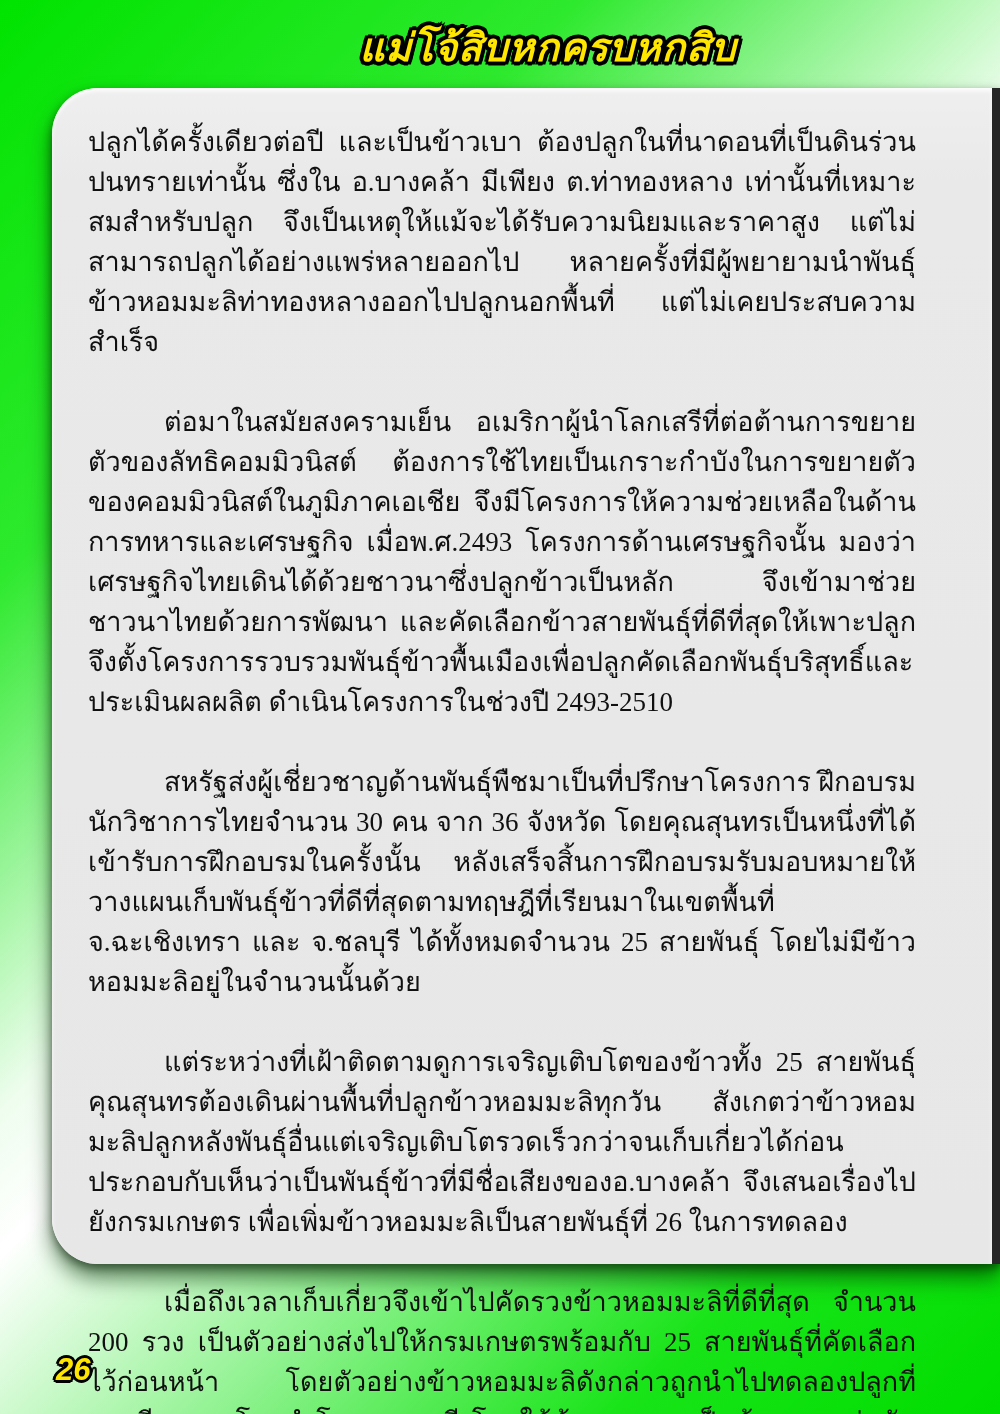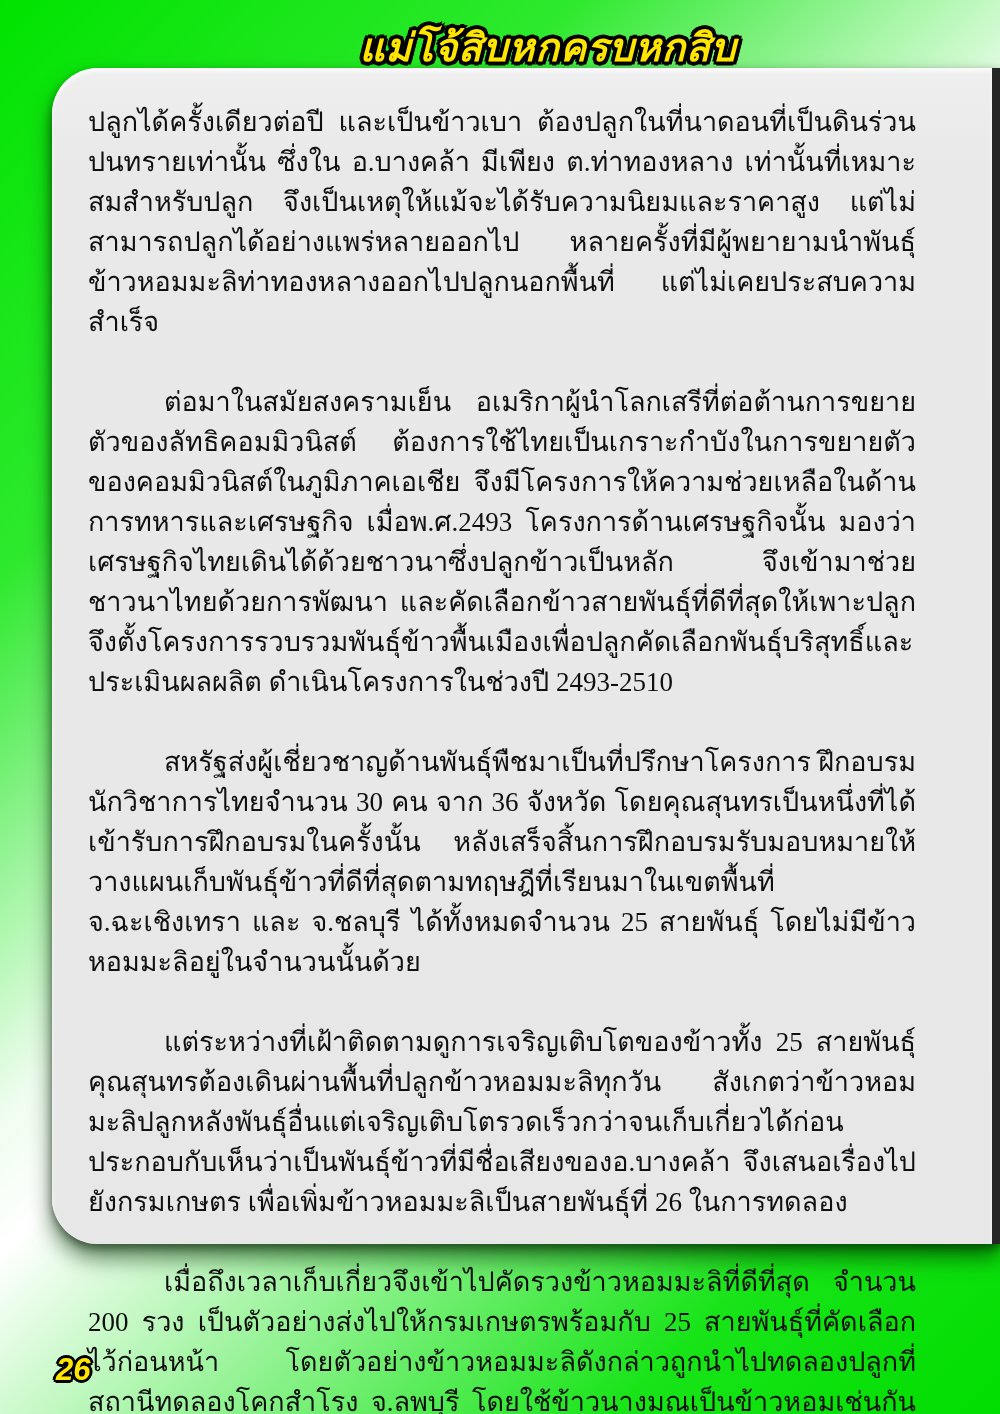--- a/index.html
+++ b/index.html
@@ -32,21 +32,21 @@
     text-shadow:
       -3px -3px 0 #000, 0 -3px 0 #000, 3px -3px 0 #000,
       -3px  0   0 #000, 3px  0   0 #000,
       -3px  3px 0 #000, 0  3px 0 #000, 3px 3px 0 #000,
       -4px  0   0 #000, 4px 0 0 #000, 0 4px 0 #000, 0 -4px 0 #000;
   }
 
   .content-card {
     position: absolute;
     left: 52px;
-    top: 68px;
+    top: 88px;
     width: 948px;
     height: 1176px;
     box-sizing: border-box;
     background: linear-gradient(180deg, #efefef 0%, #e9e9e9 8%, #e7e7e7 100%);
     border-right: 8px solid #262626;
     border-radius: 46px 0 0 46px;
     box-shadow:
       0 14px 22px rgba(0, 45, 0, 0.6),
       0 4px 8px rgba(0, 0, 0, 0.45),
       inset 0 3px 4px rgba(255,255,255,0.9);

